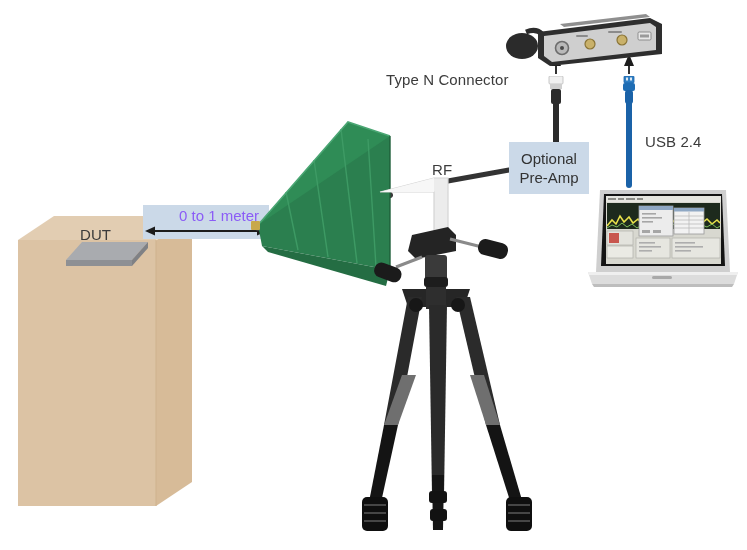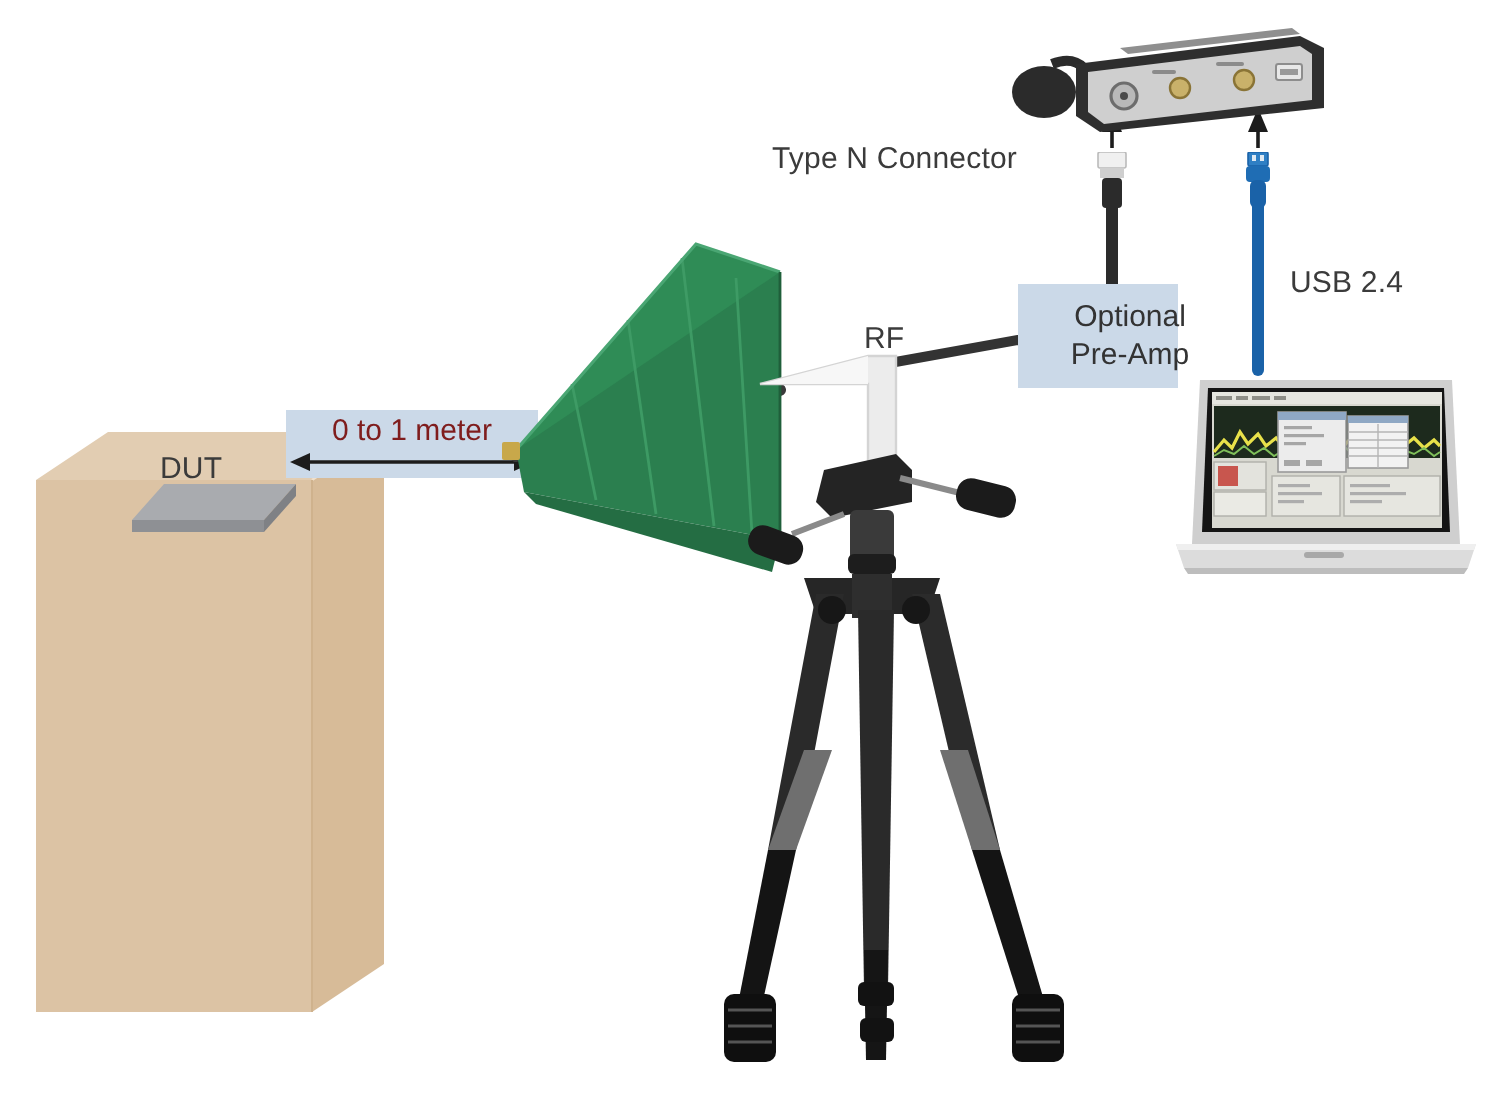--- a/index.html
+++ b/index.html
@@ -41,36 +41,37 @@
     left: 143px; top: 205px;
     width: 126px; height: 34px;
     background: #cbd9e8;
   }
   #dist-text {
     position: absolute;
     left: 143px; top: 207px;
     width: 126px;
     text-align: center;
     font-size: 15px;
-    color: #7f1d1d;
+    color: #8b5cf6;
+    padding-left: 13px;
   }
   #dist-arrow { position: absolute; left: 143px; top: 223px; width: 126px; height: 16px; }
 
   #dut-label { left: 80px; top: 226px; }
   #platform-label { left: 36px; top: 344px; }
   #rf-label { left: 432px; top: 161px; }
   #typen-label { left: 386px; top: 71px; }
   #usb-label { left: 645px; top: 133px; }
   #preamp-label {
     position: absolute;
     left: 509px; top: 142px;
     width: 80px; height: 52px;
     display: flex; flex-direction: column;
     align-items: center; justify-content: center;
-    font-size: 15px; color: #333; line-height: 1.3; padding-left: 16px;
+    font-size: 15px; color: #333; line-height: 1.3;
   }
 
   
   #preamp-box {
     position: absolute;
     left: 509px; top: 142px;
     width: 80px; height: 52px;
     background: #cbd9e8;
   }
 

